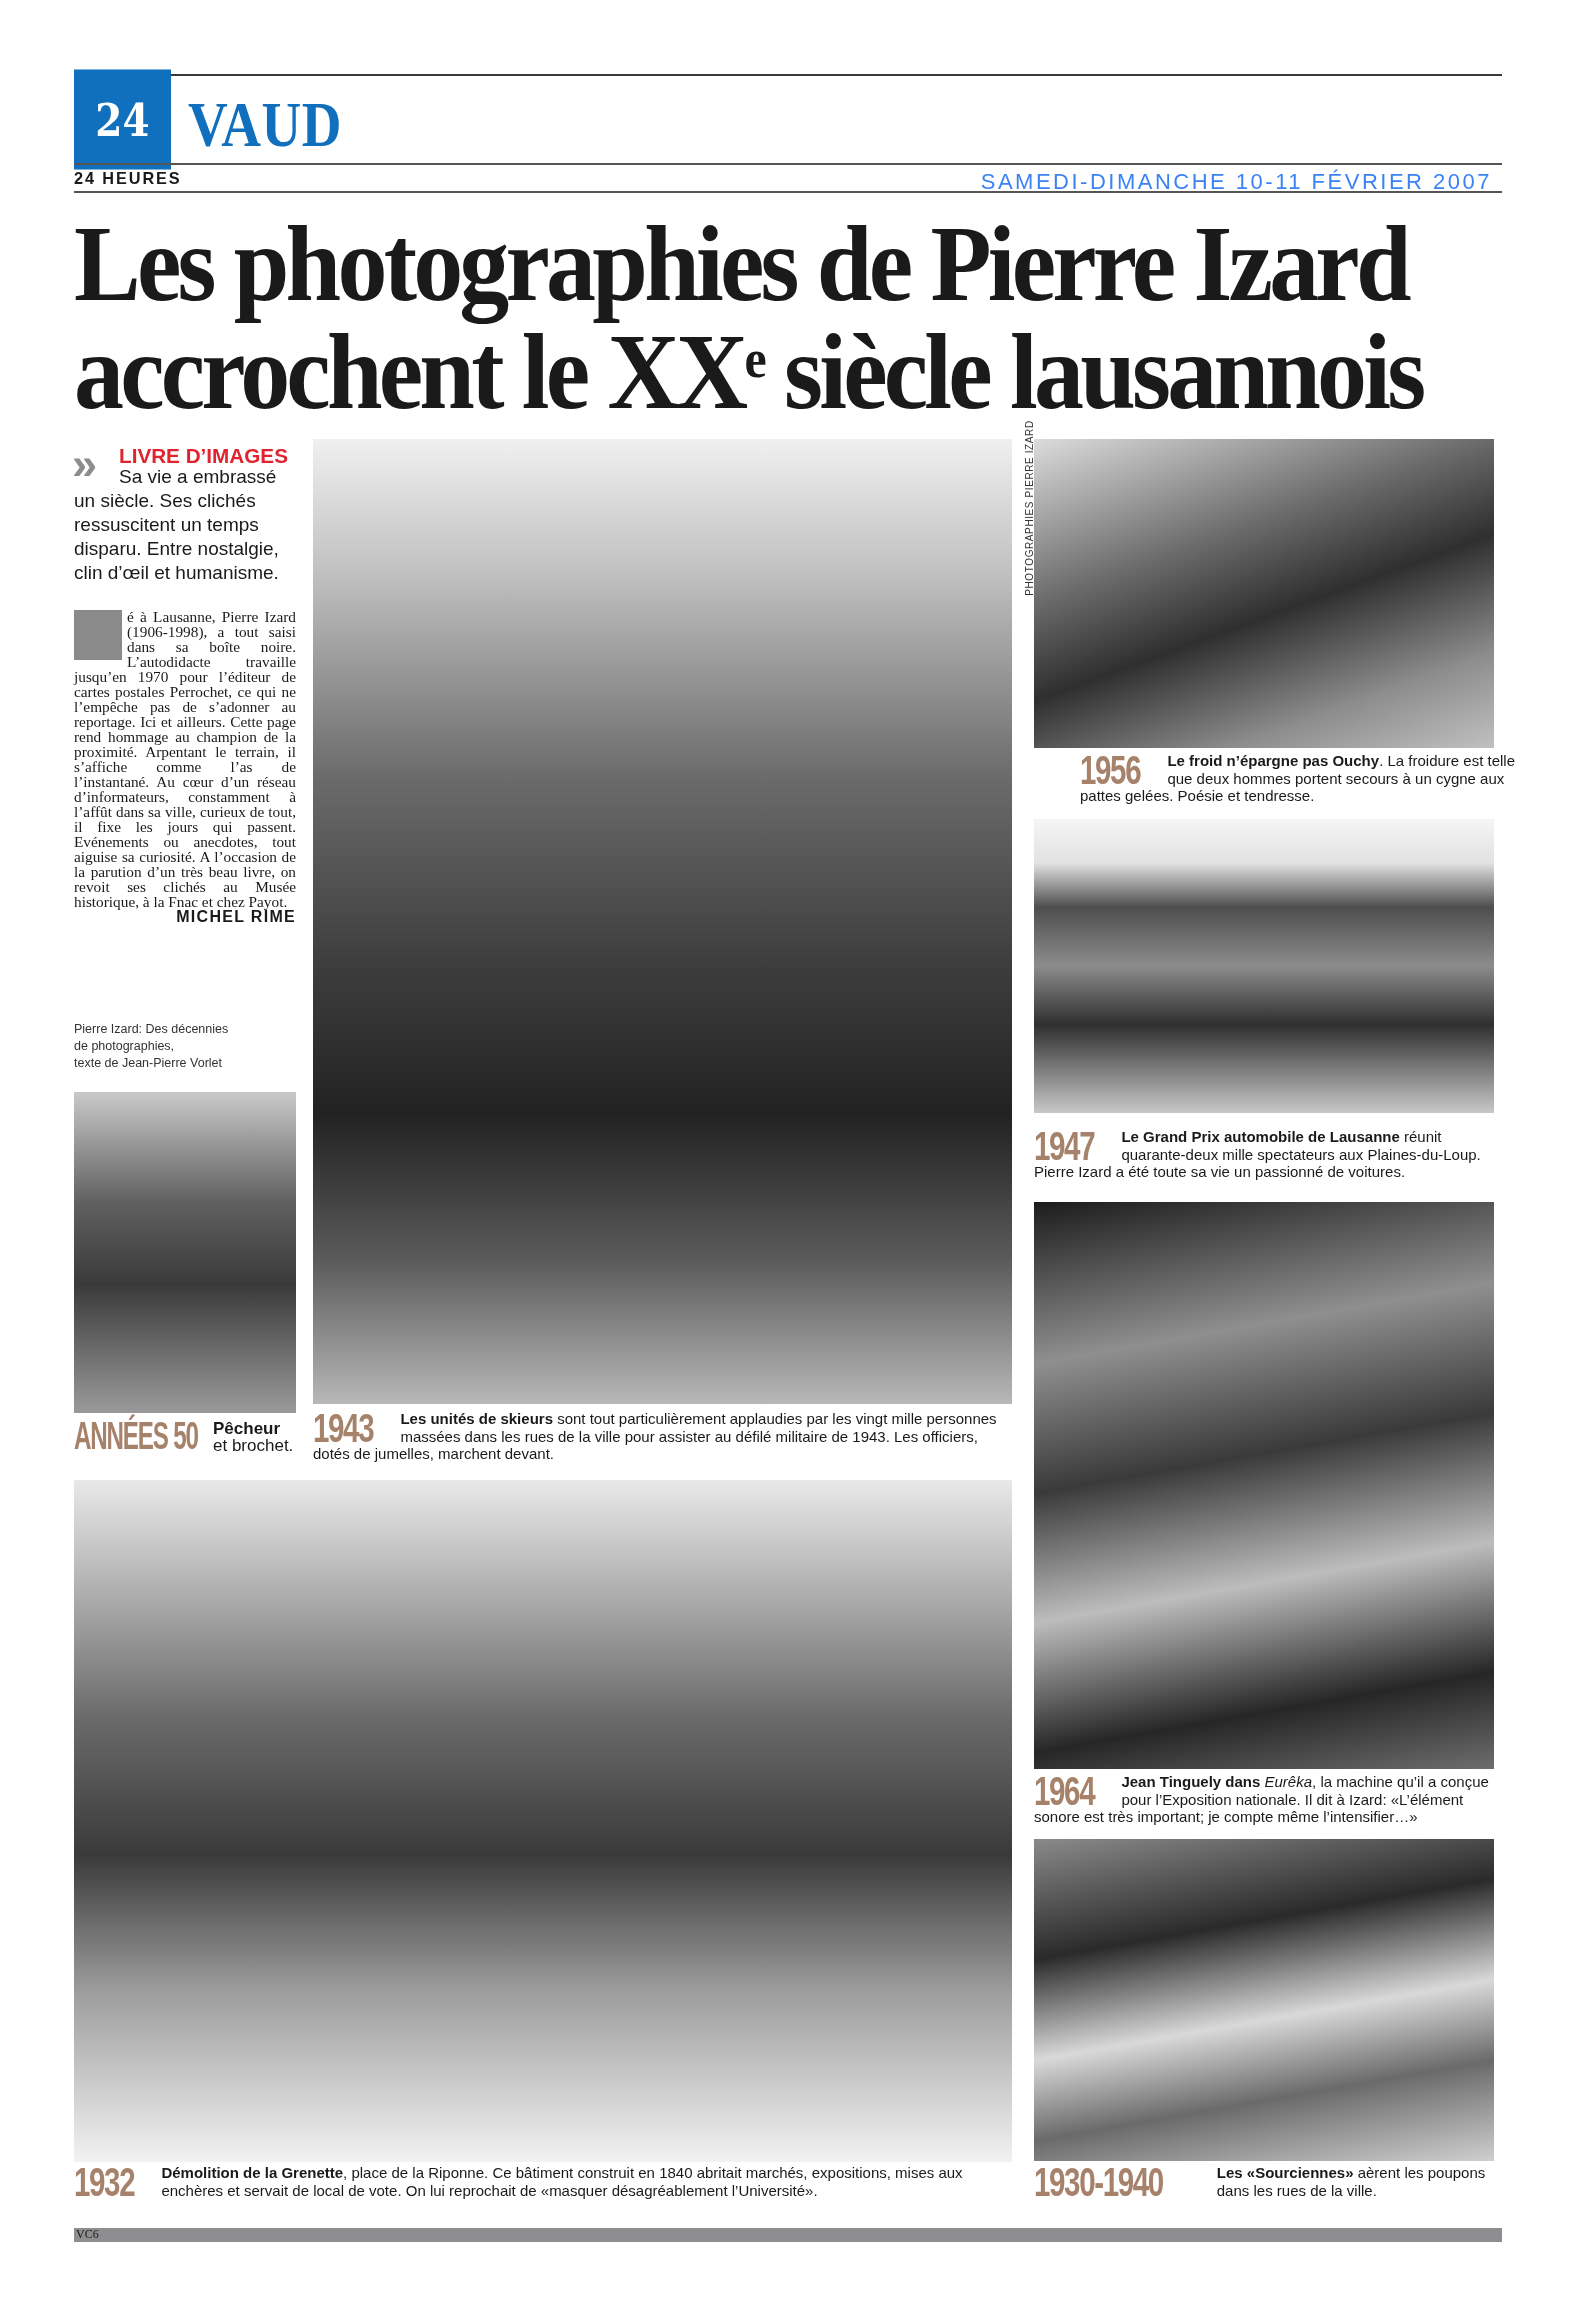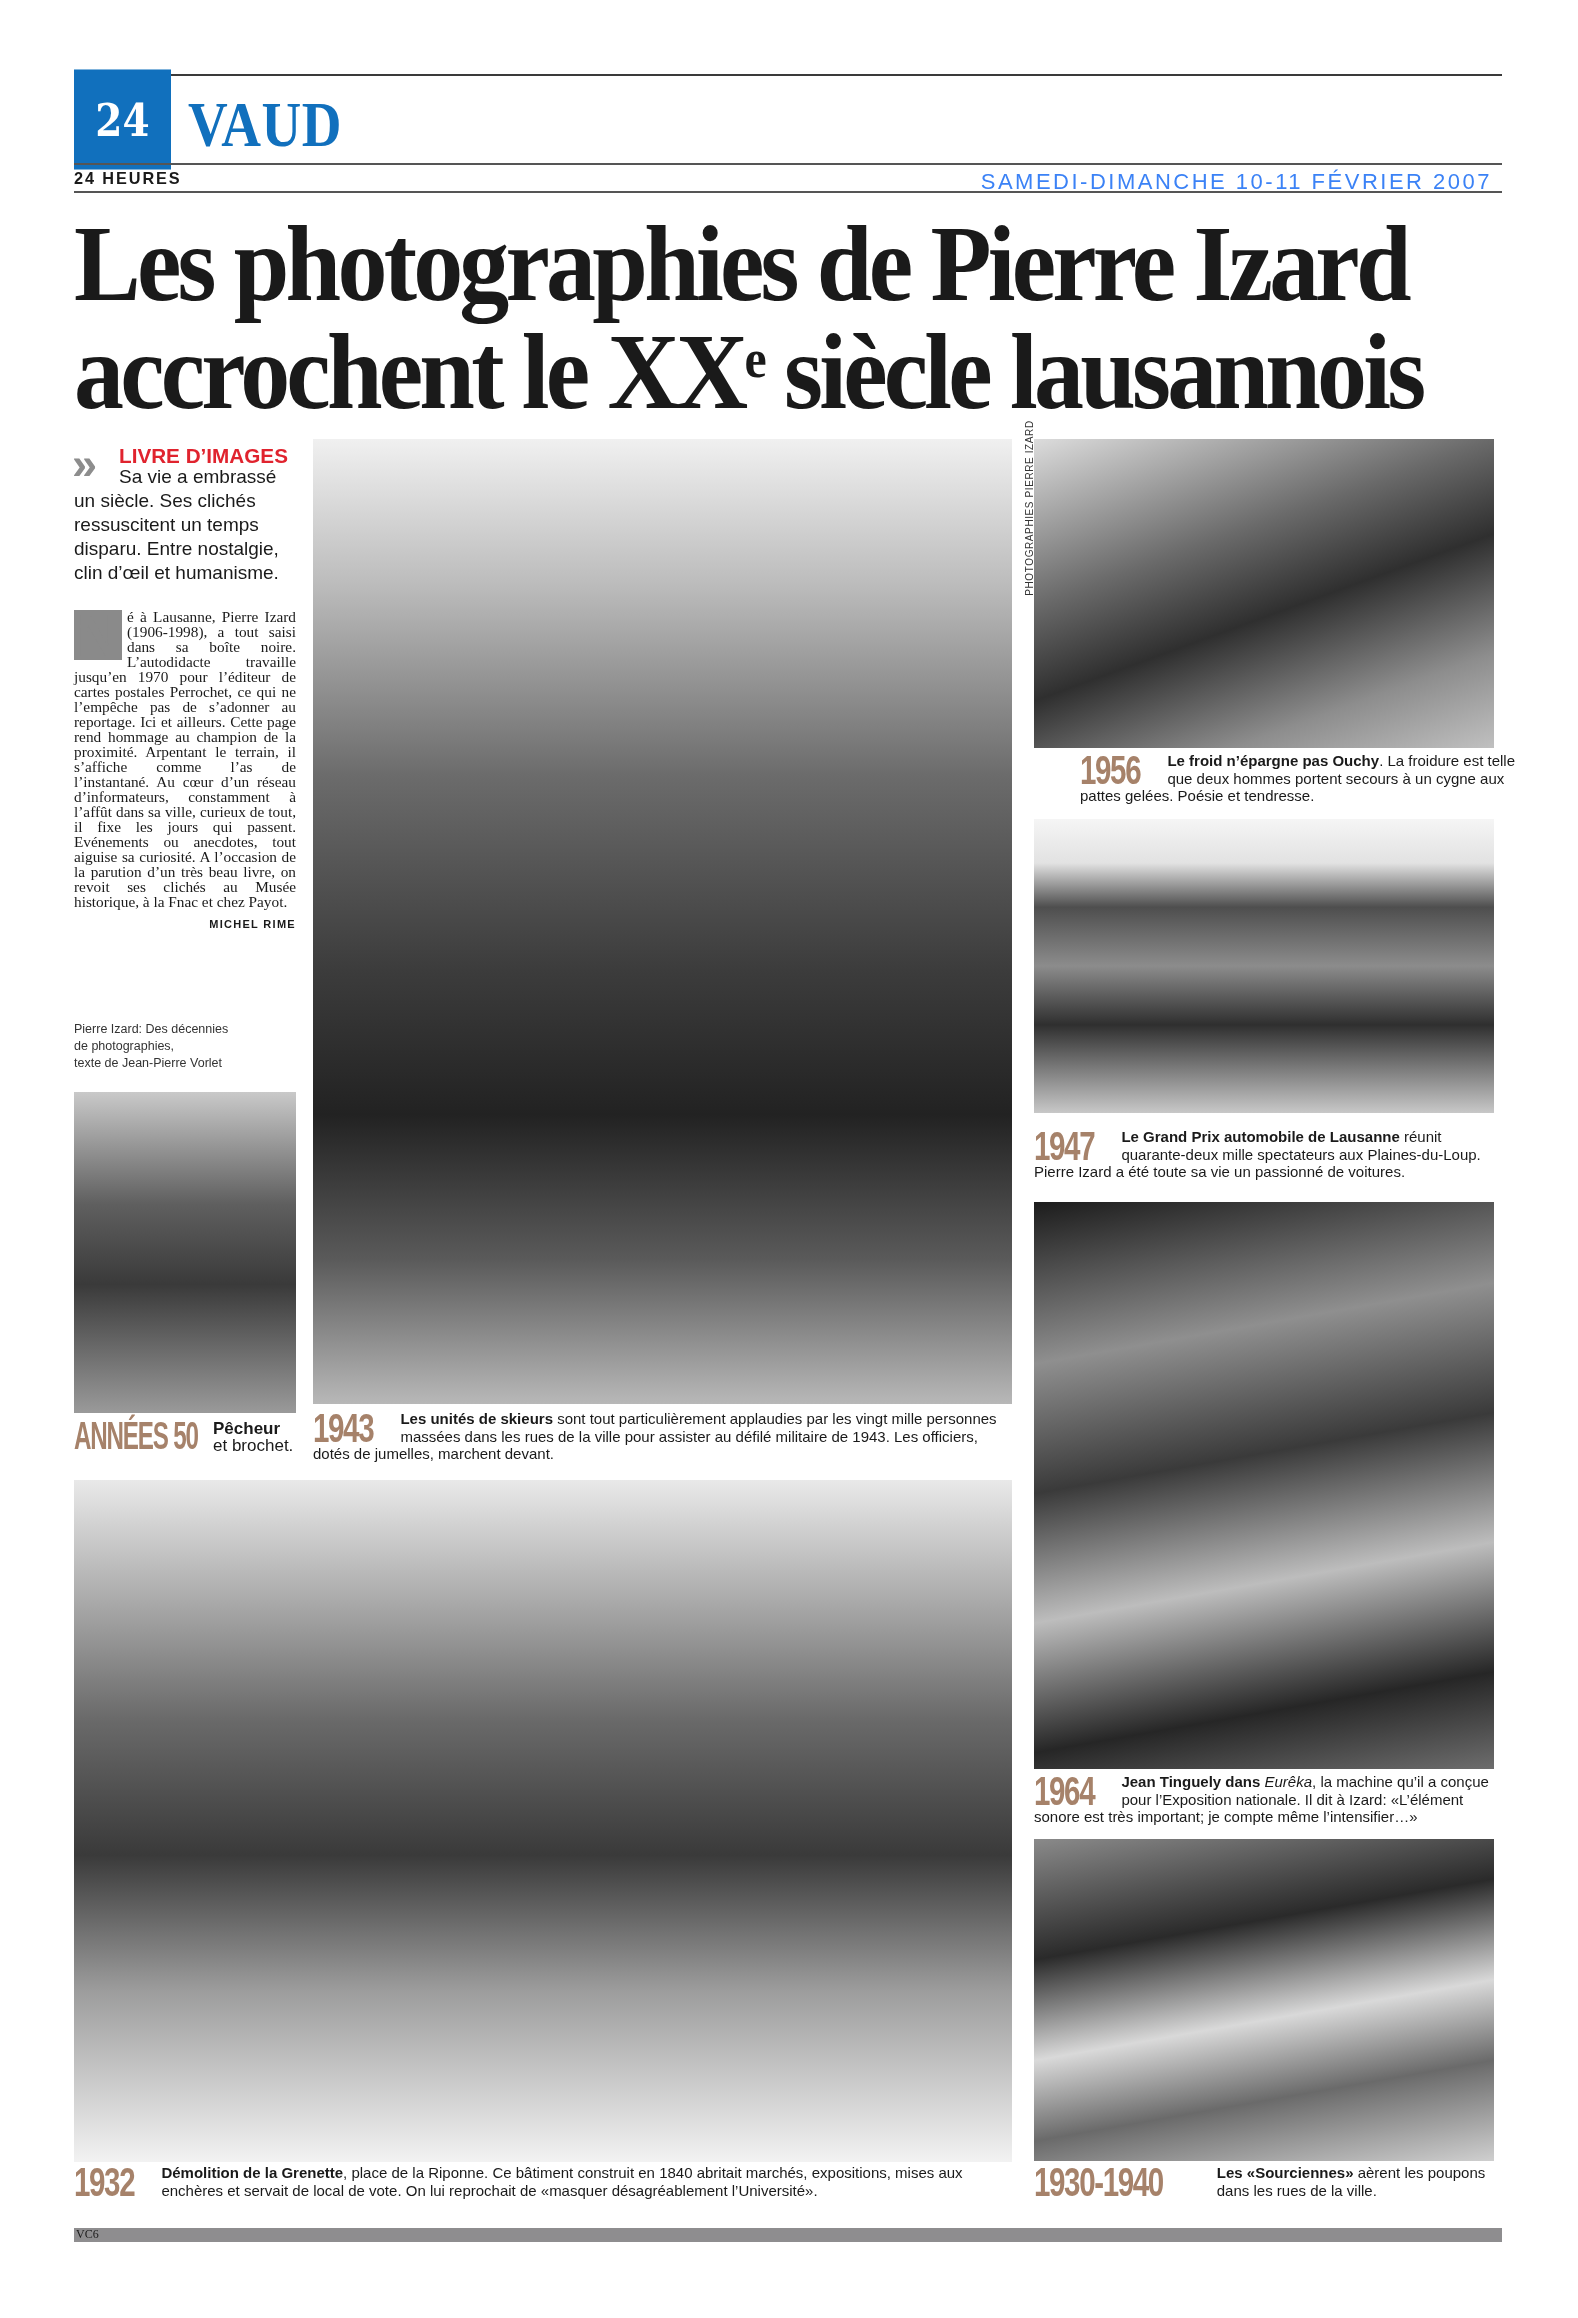--- a/index.html
+++ b/index.html
@@ -16,21 +16,21 @@
   
   .headline{left:74px;top:210px;width:1435px;font-family:"Liberation Serif",serif;font-weight:bold;font-size:100px;line-height:100px;letter-spacing:-3.8px;color:#1a1a1a;transform:scaleY(1.08);transform-origin:left top;}
   .headline sup{font-size:50px;vertical-align:top;line-height:50px;position:relative;top:12.5px;}
   
   .chev{left:72px;top:444px;font-size:45px;color:#8d8d8d;font-weight:bold;line-height:40px;}
   .kicker{left:119px;top:444px;font-size:20.7px;font-weight:bold;color:#e0232e;}
   .lead{left:74px;top:465px;width:216px;font-size:19px;line-height:24px;color:#1a1a1a;text-indent:45px;}
   .body{left:74px;top:609px;width:222px;font-family:"Liberation Serif",serif;font-size:15.3px;line-height:15px;text-align:justify;color:#1a1a1a;}
   .dropcap{float:left;width:48px;height:50px;background:#8a8a8a;color:#fff;font-family:"Liberation Sans",sans-serif;font-weight:bold;font-size:60px;line-height:51px;text-align:center;margin:1.3px 5px 0 0;color:#8a8a8a;}
   .dropcap span{color:#8a8a8a;}
-  .byline{font-family:"Liberation Sans",sans-serif;font-weight:bold;font-size:11px;letter-spacing:1.3px;float:right;margin-top:8px;}
+  .byline{font-family:"Liberation Sans",sans-serif;font-weight:bold;font-size:16px;letter-spacing:1.3px;float:right;margin-top:0;}
   .bookref{left:74px;top:1021px;width:222px;font-size:12.5px;line-height:17px;color:#333;}
   
   .photo{background:#777;overflow:hidden;}
   .ph-fisher{left:74px;top:1092px;width:222px;height:321px;background:linear-gradient(180deg,#c9c9c9 0%,#5f5f5f 35%,#3a3a3a 60%,#9a9a9a 100%);}
   .ph-march{left:313px;top:439px;width:699px;height:965px;background:linear-gradient(180deg,#f0f0f0 0%,#bcbcbc 15%,#6b6b6b 35%,#3c3c3c 55%,#222 70%,#5a5a5a 85%,#b8b8b8 100%);}
   .ph-swan{left:1034px;top:439px;width:460px;height:309px;background:linear-gradient(160deg,#dcdcdc 0%,#6a6a6a 35%,#2f2f2f 55%,#8d8d8d 80%,#c0c0c0 100%);}
   .ph-grandprix{left:1034px;top:819px;width:460px;height:294px;background:linear-gradient(180deg,#f5f5f5 0%,#e2e2e2 15%,#4e4e4e 30%,#8c8c8c 50%,#2f2f2f 70%,#c8c8c8 100%);}
   .ph-tinguely{left:1034px;top:1202px;width:460px;height:567px;background:linear-gradient(170deg,#1c1c1c 0%,#8f8f8f 25%,#3a3a3a 45%,#bdbdbd 65%,#262626 85%,#6d6d6d 100%);}
   .ph-grenette{left:74px;top:1480px;width:938px;height:682px;background:linear-gradient(180deg,#e9e9e9 0%,#a9a9a9 18%,#6a6a6a 35%,#3a3a3a 55%,#9d9d9d 75%,#f2f2f2 100%);}
   .ph-nurses{left:1034px;top:1839px;width:460px;height:322px;background:linear-gradient(170deg,#8a8a8a 0%,#2a2a2a 30%,#d9d9d9 55%,#6a6a6a 75%,#cfcfcf 100%);}

